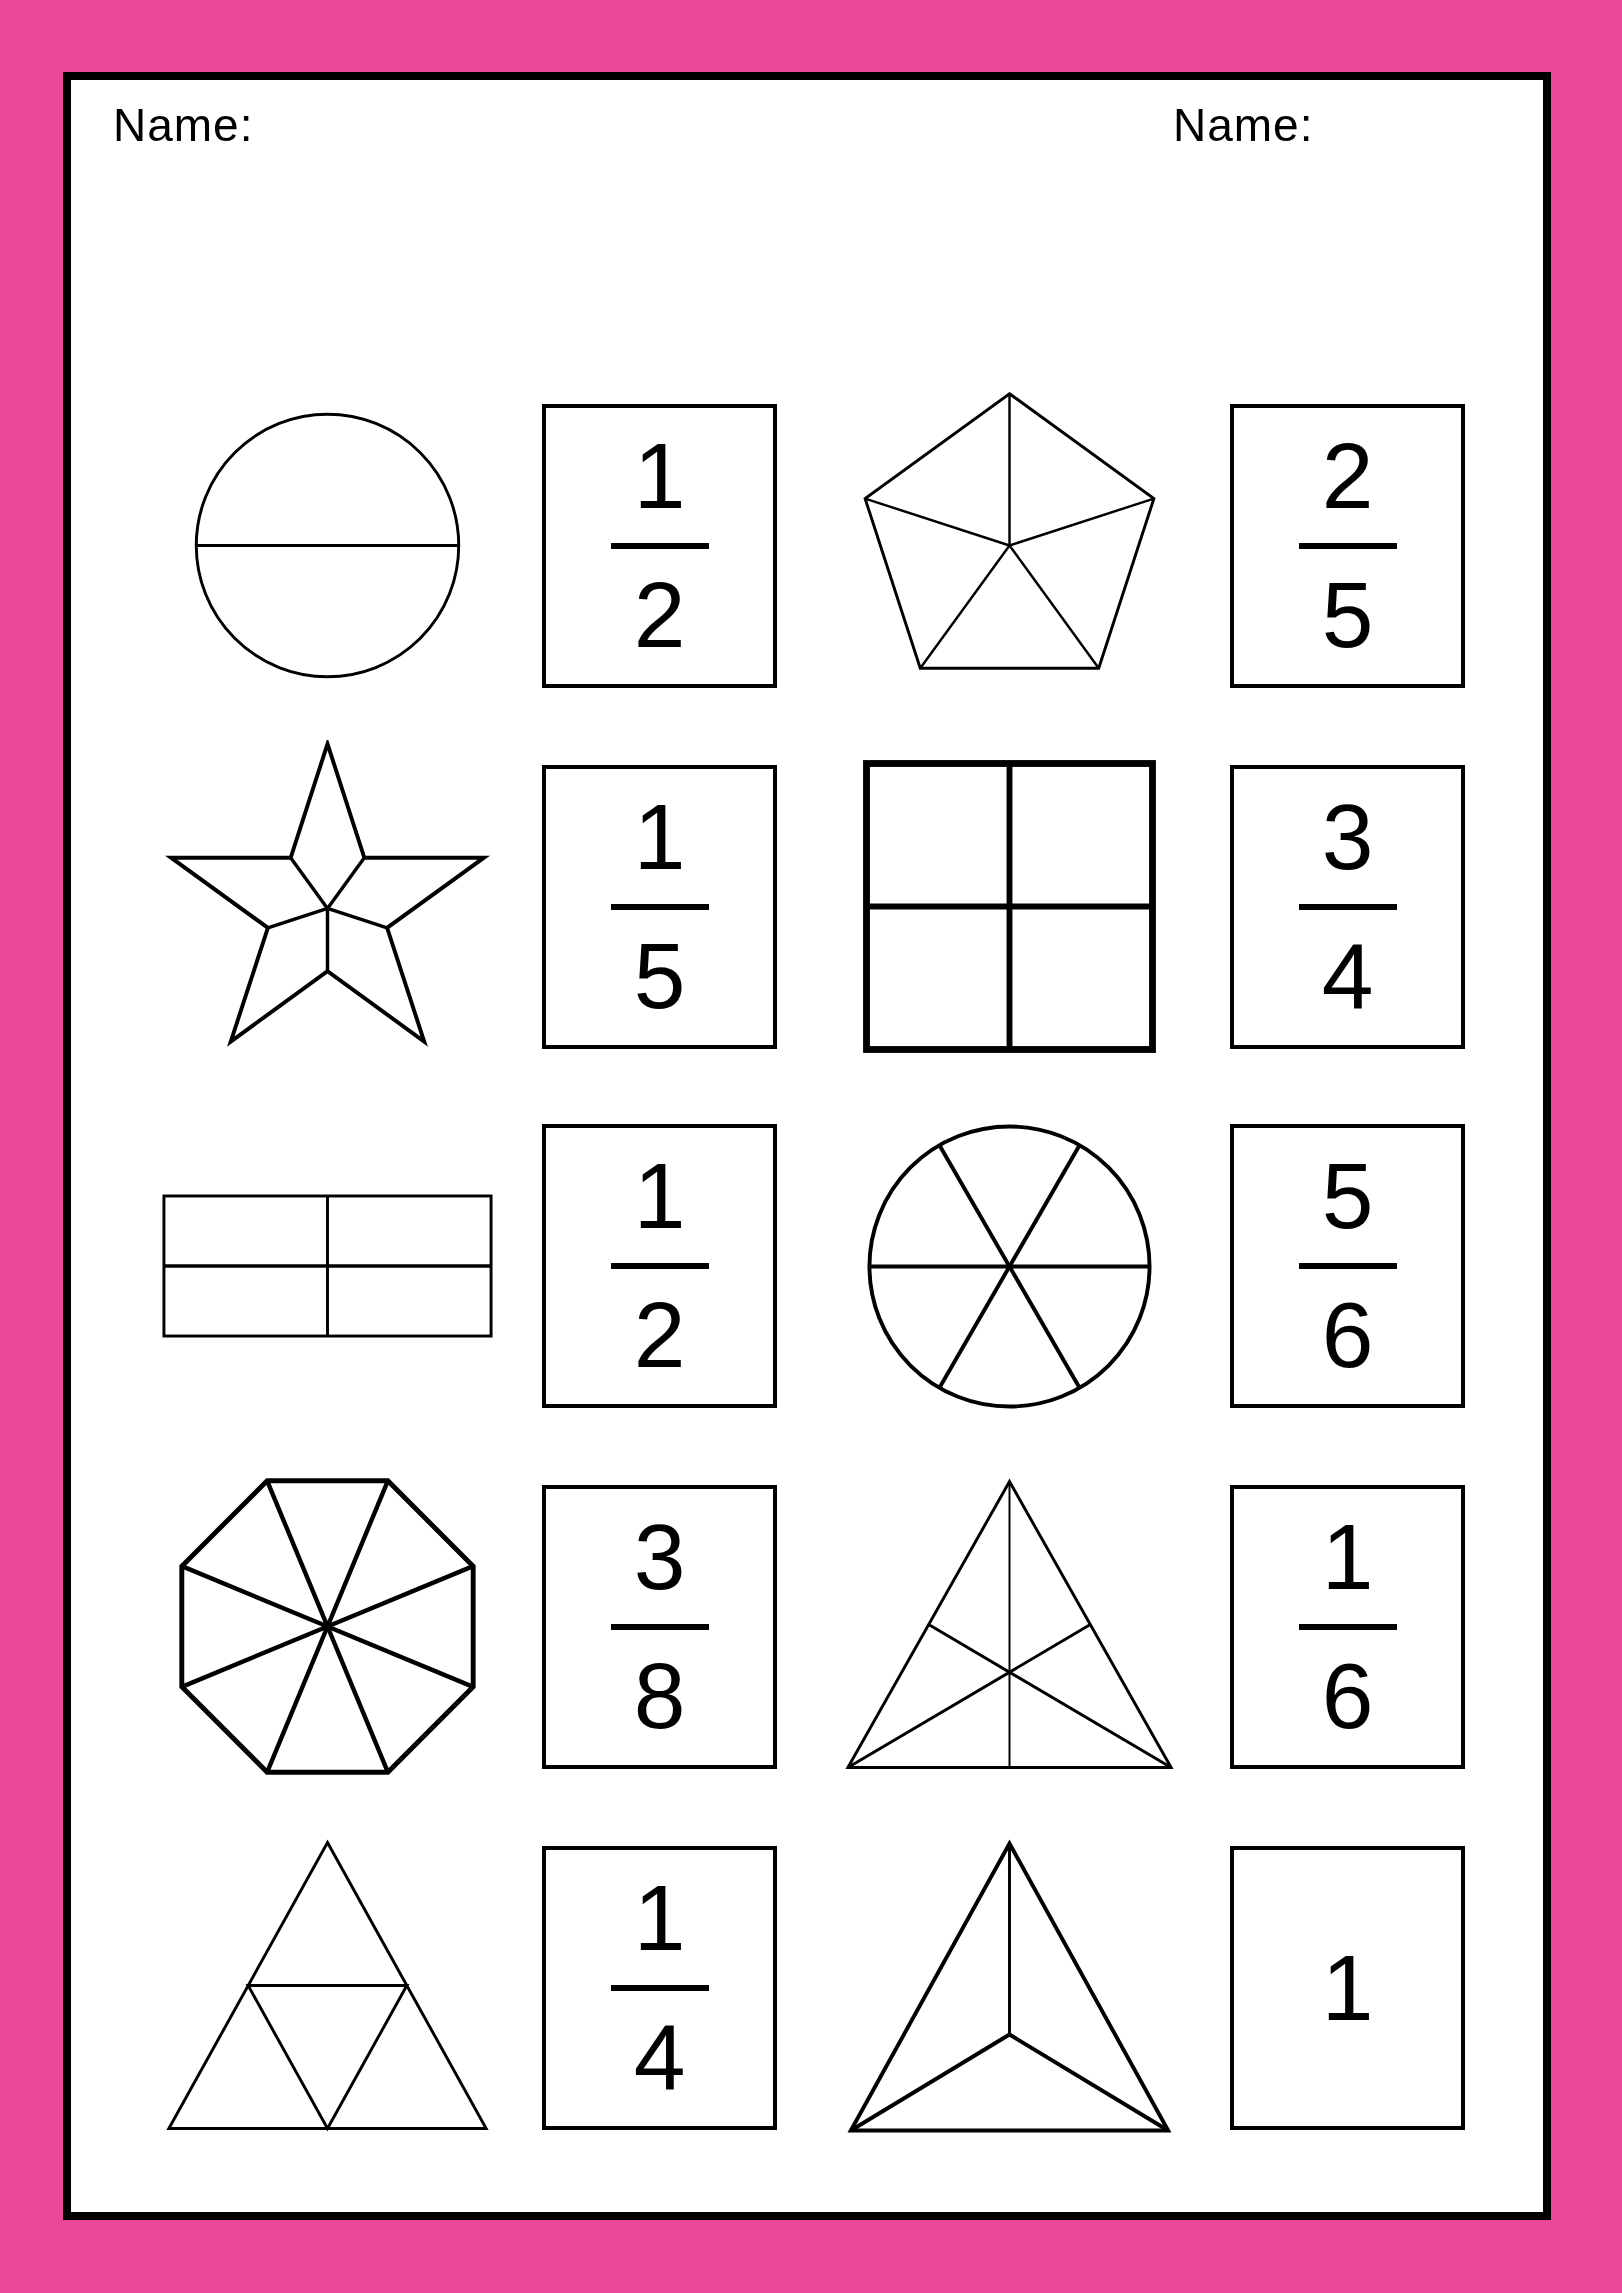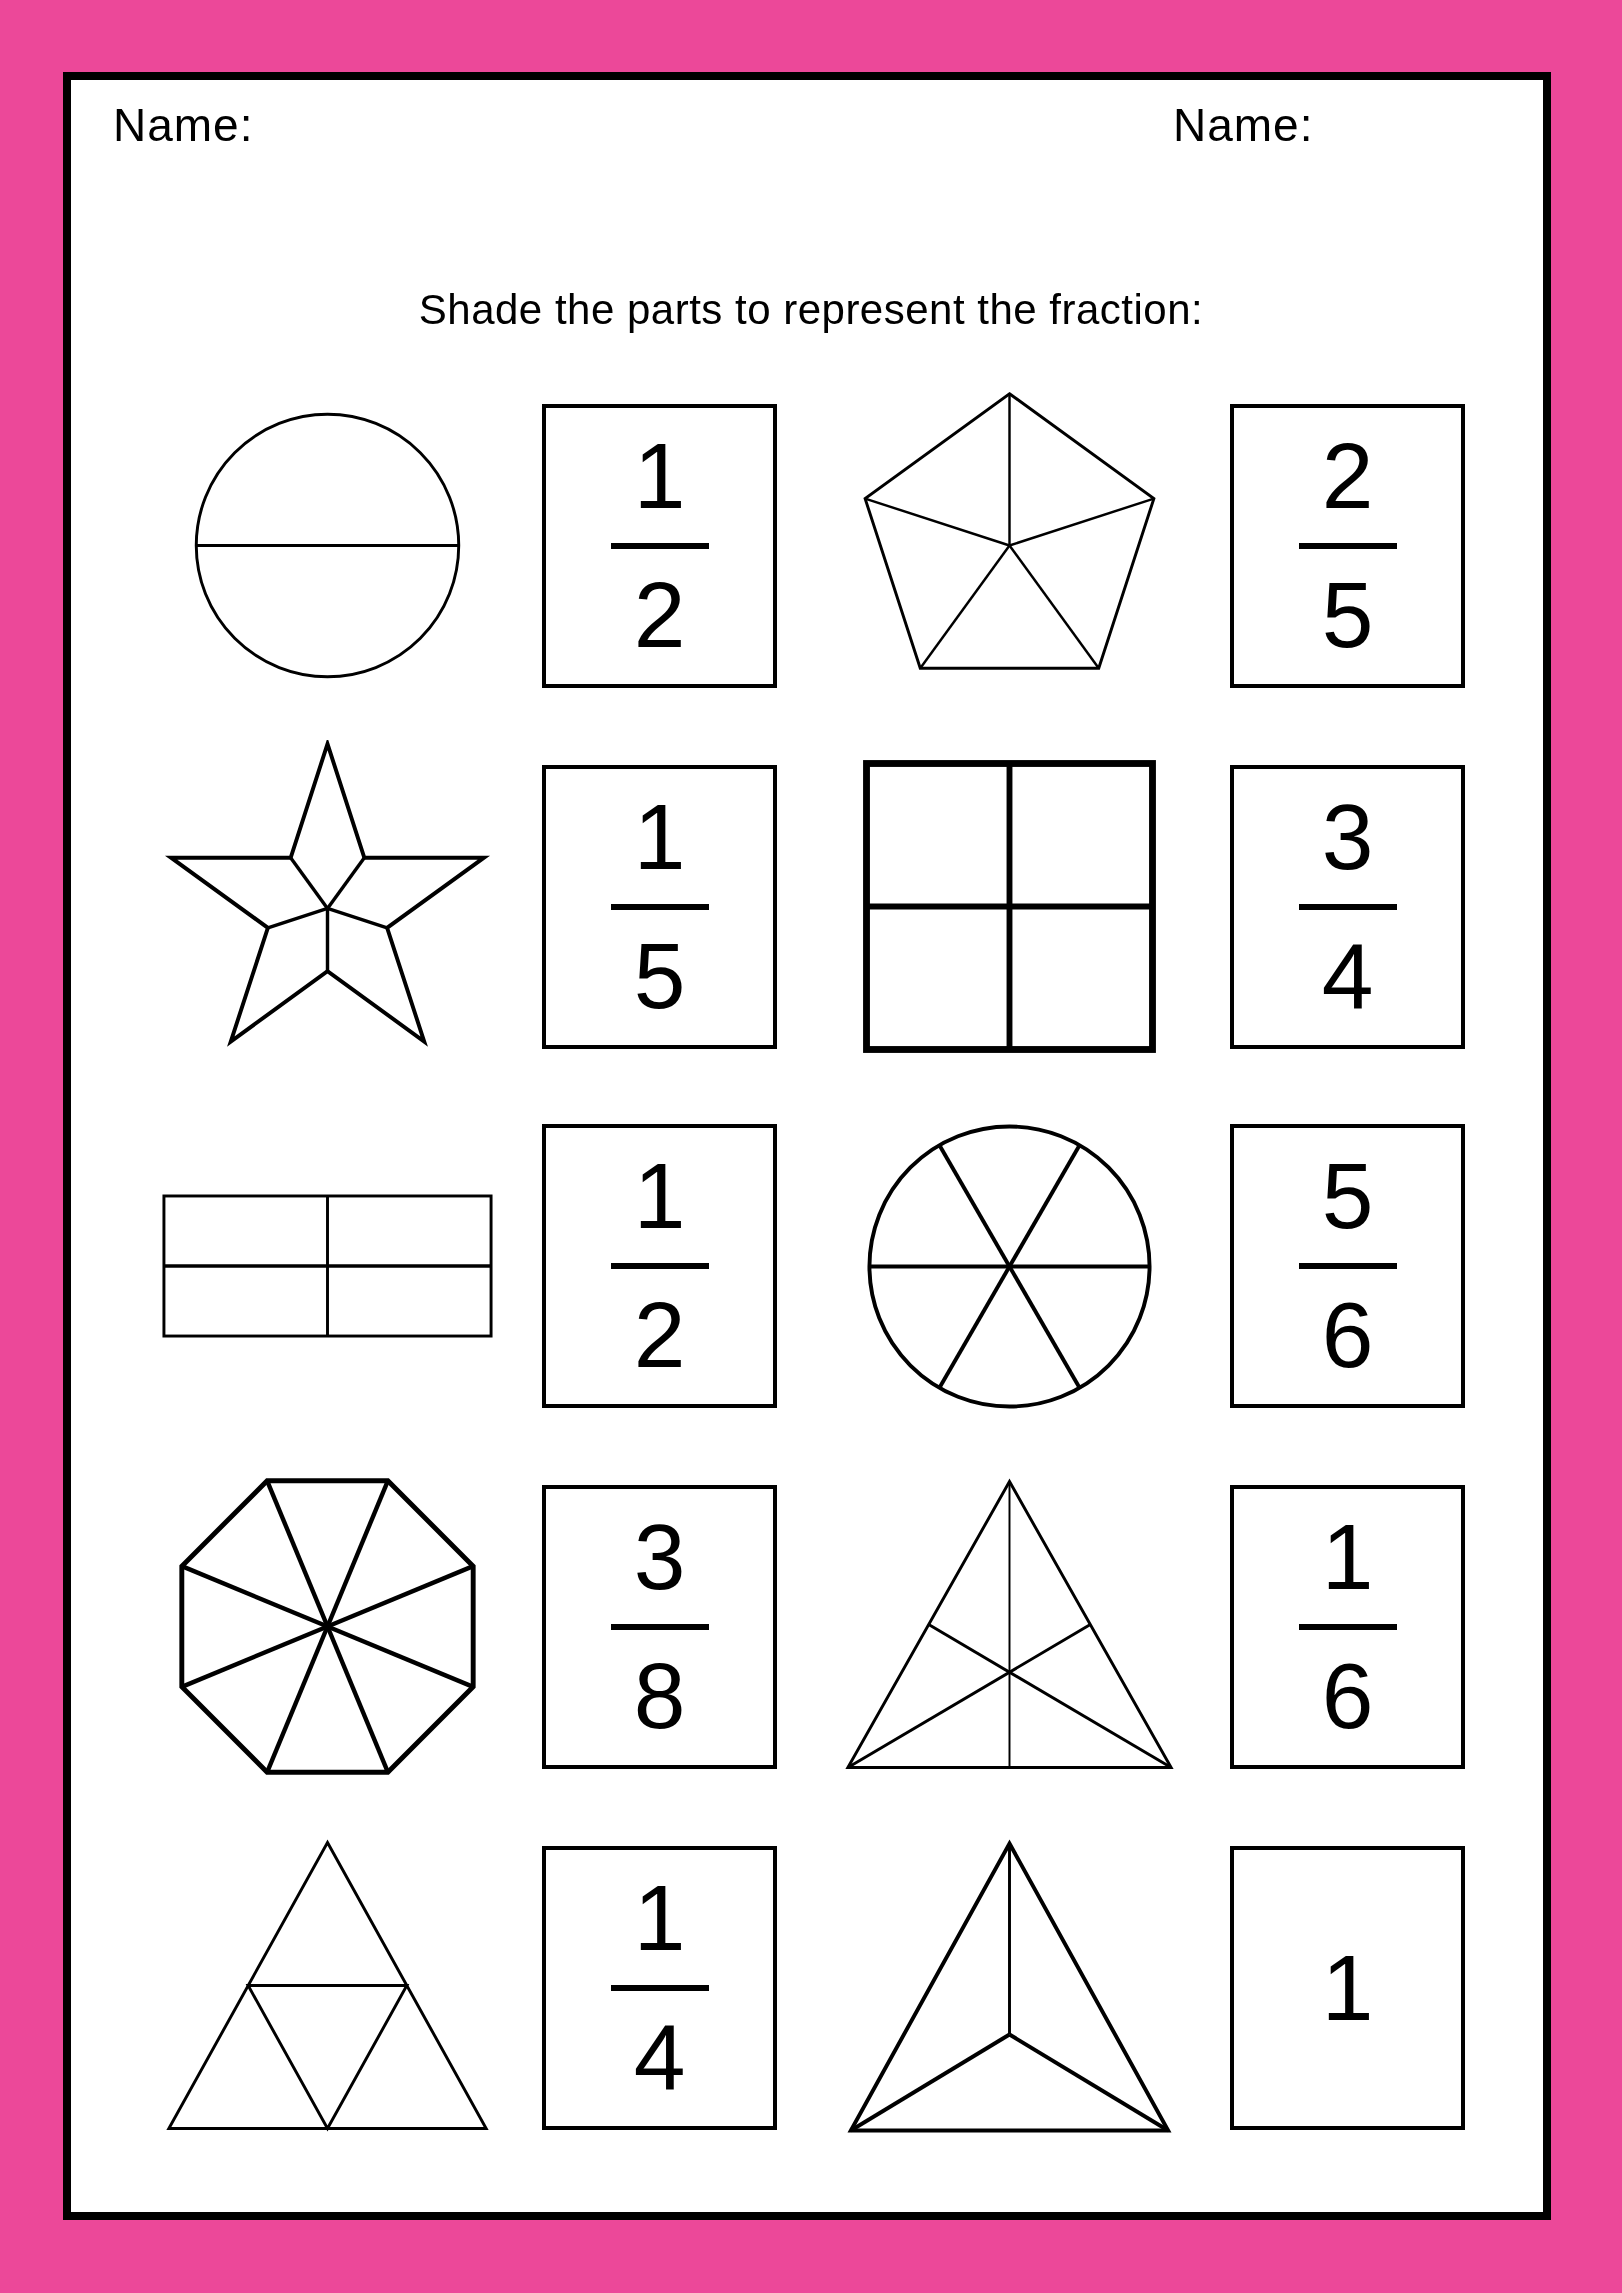--- a/index.html
+++ b/index.html
@@ -21,21 +21,20 @@
   .frac-bar{width:98px;height:5.9px;background:#000;}
   .fraction-card .whole{font-size:93px;line-height:1;}
 </style>
 </head>
 <body>
 
 <div class="sheet">
   <div class="page-border"></div>
   <div class="name-label">Name:</div>
   <div class="date-label">Name:</div>
-  <div class="worksheet-subtitle">Shade the parts to represent the fraction:</div>
   <div id="problems">
       <svg width="333" height="333" viewBox="0 0 340 340" class="shape" style="left: 161px; top: 379px;">
         <circle cx="170" cy="170" r="134" fill="none" stroke="#000" stroke-width="3"></circle>
         <line x1="36" y1="170" x2="304" y2="170" stroke="#000" stroke-width="3"></line>
       </svg>
       <div class="fraction-card" style="left: 542px; top: 404px;">
         <span class="num">1</span>
         <div class="frac-bar"></div>
         <span class="den">2</span>
       </div>

